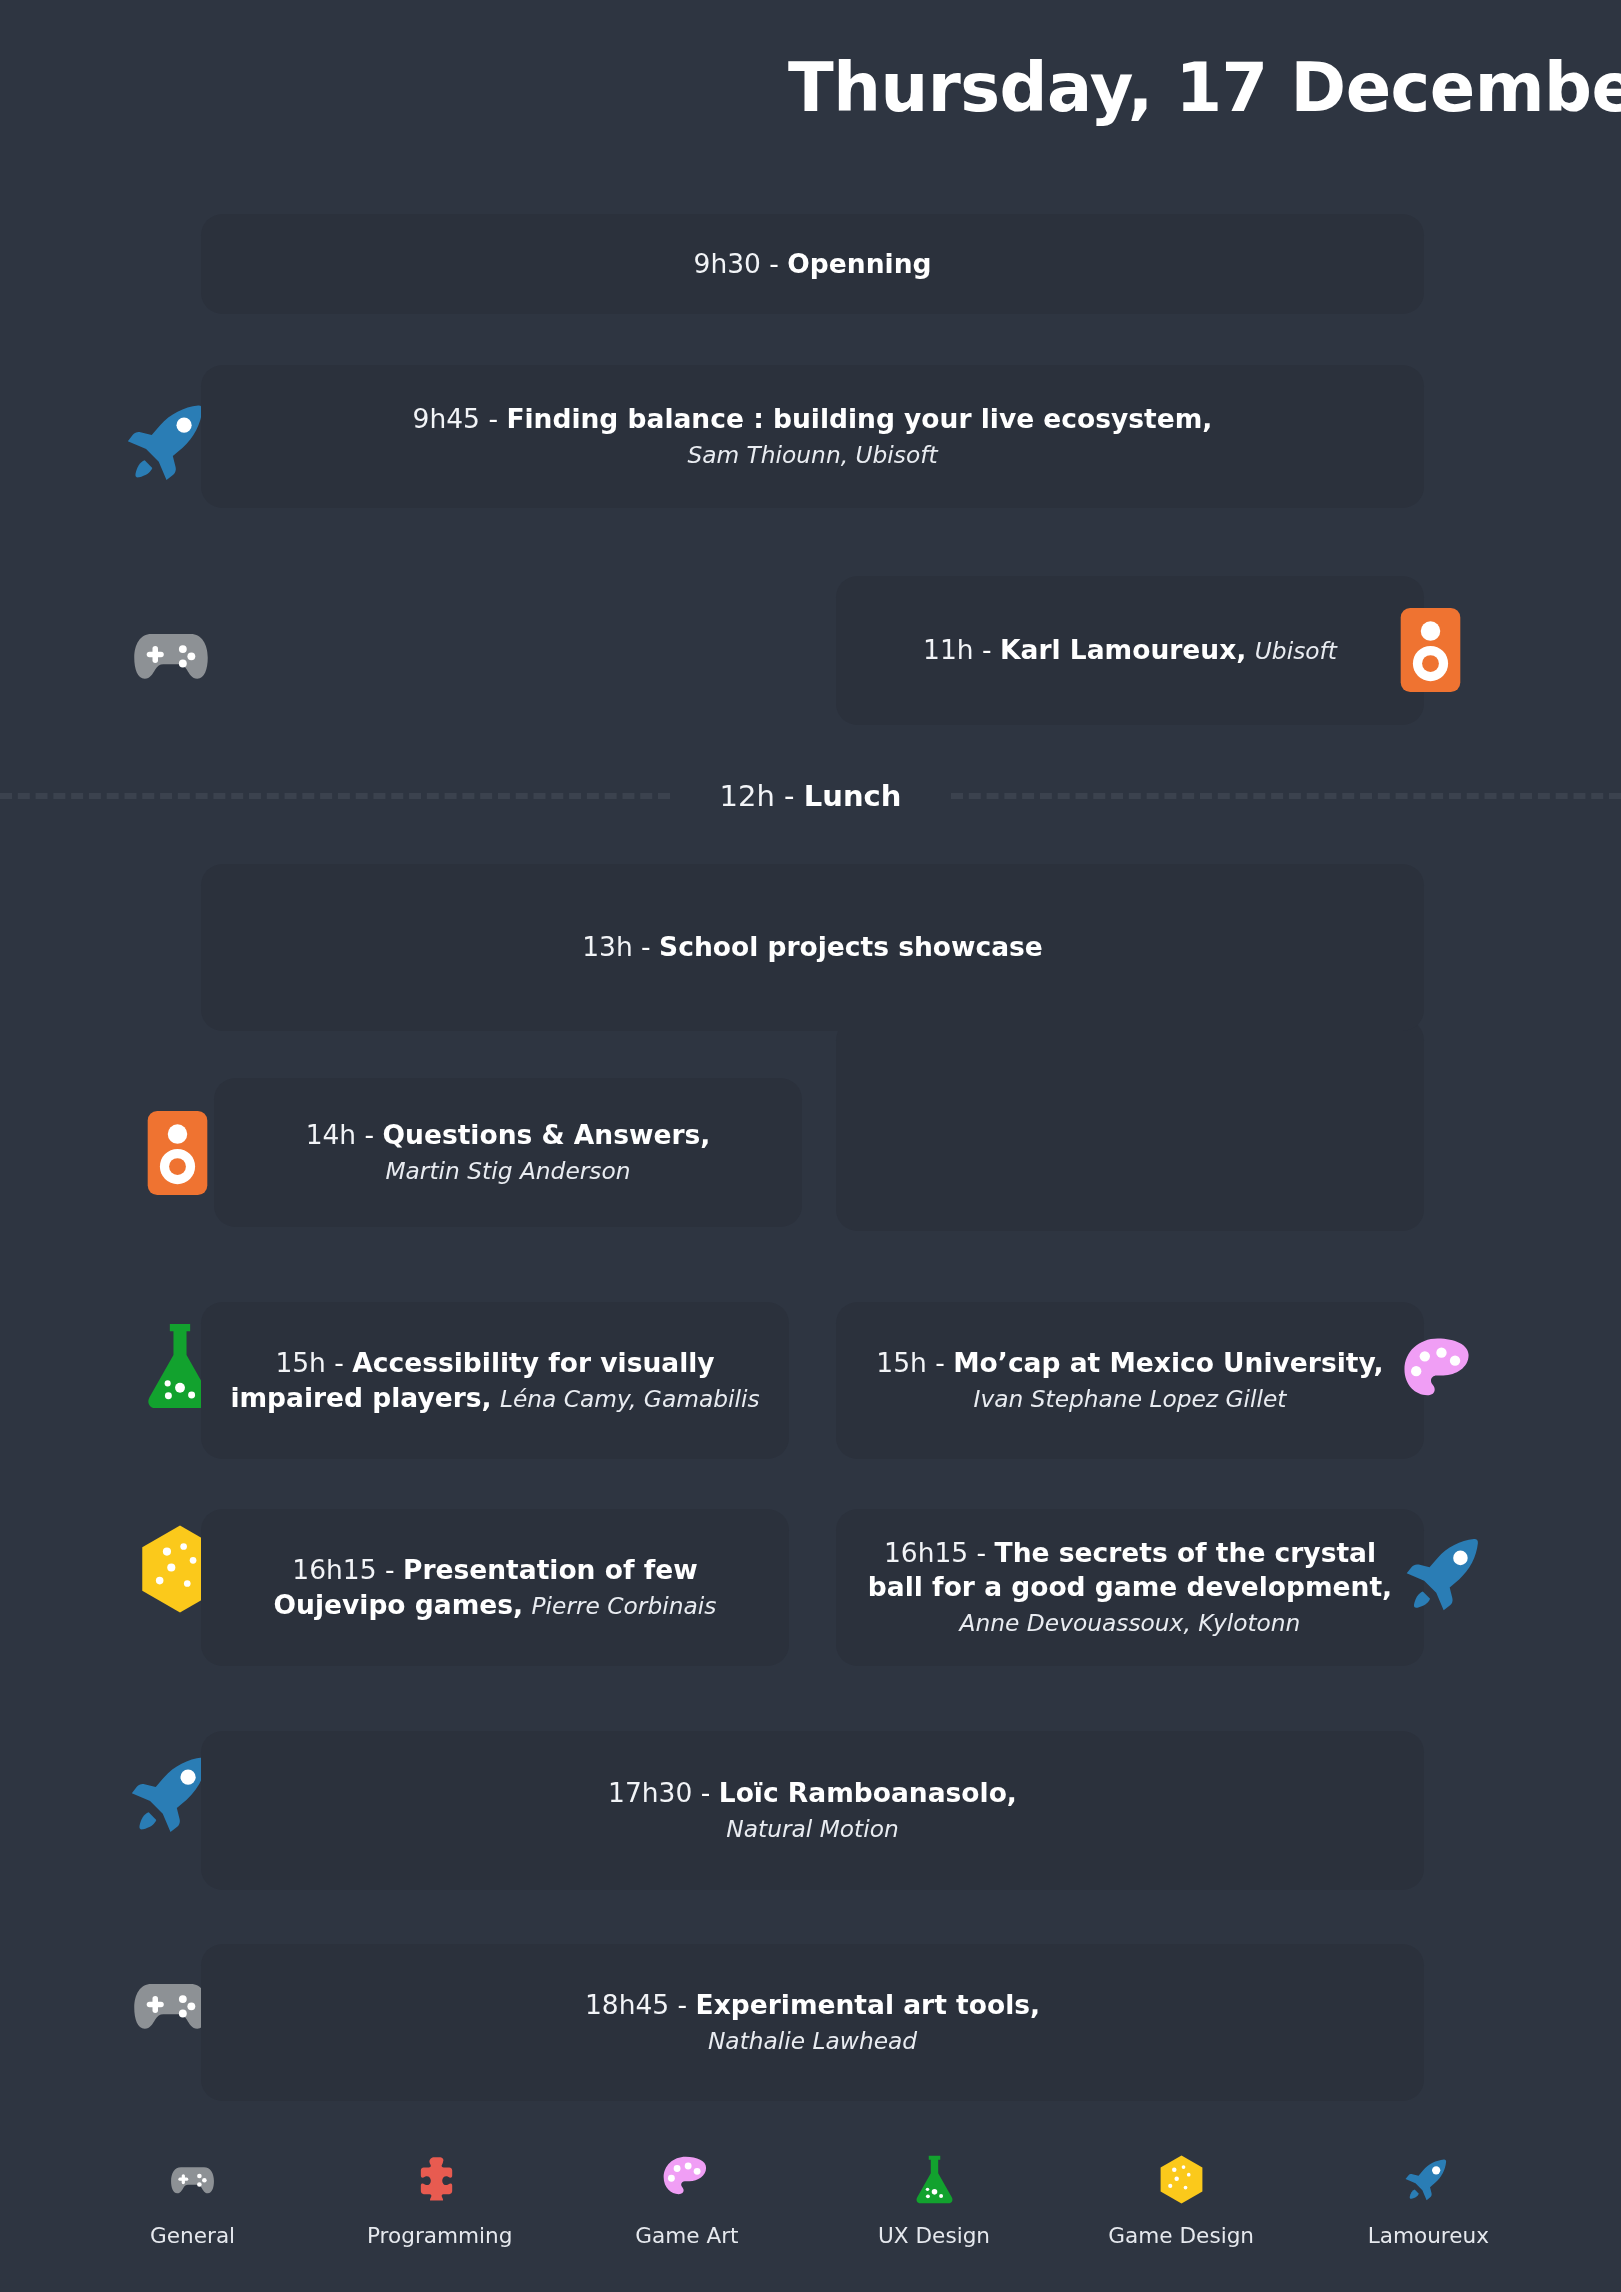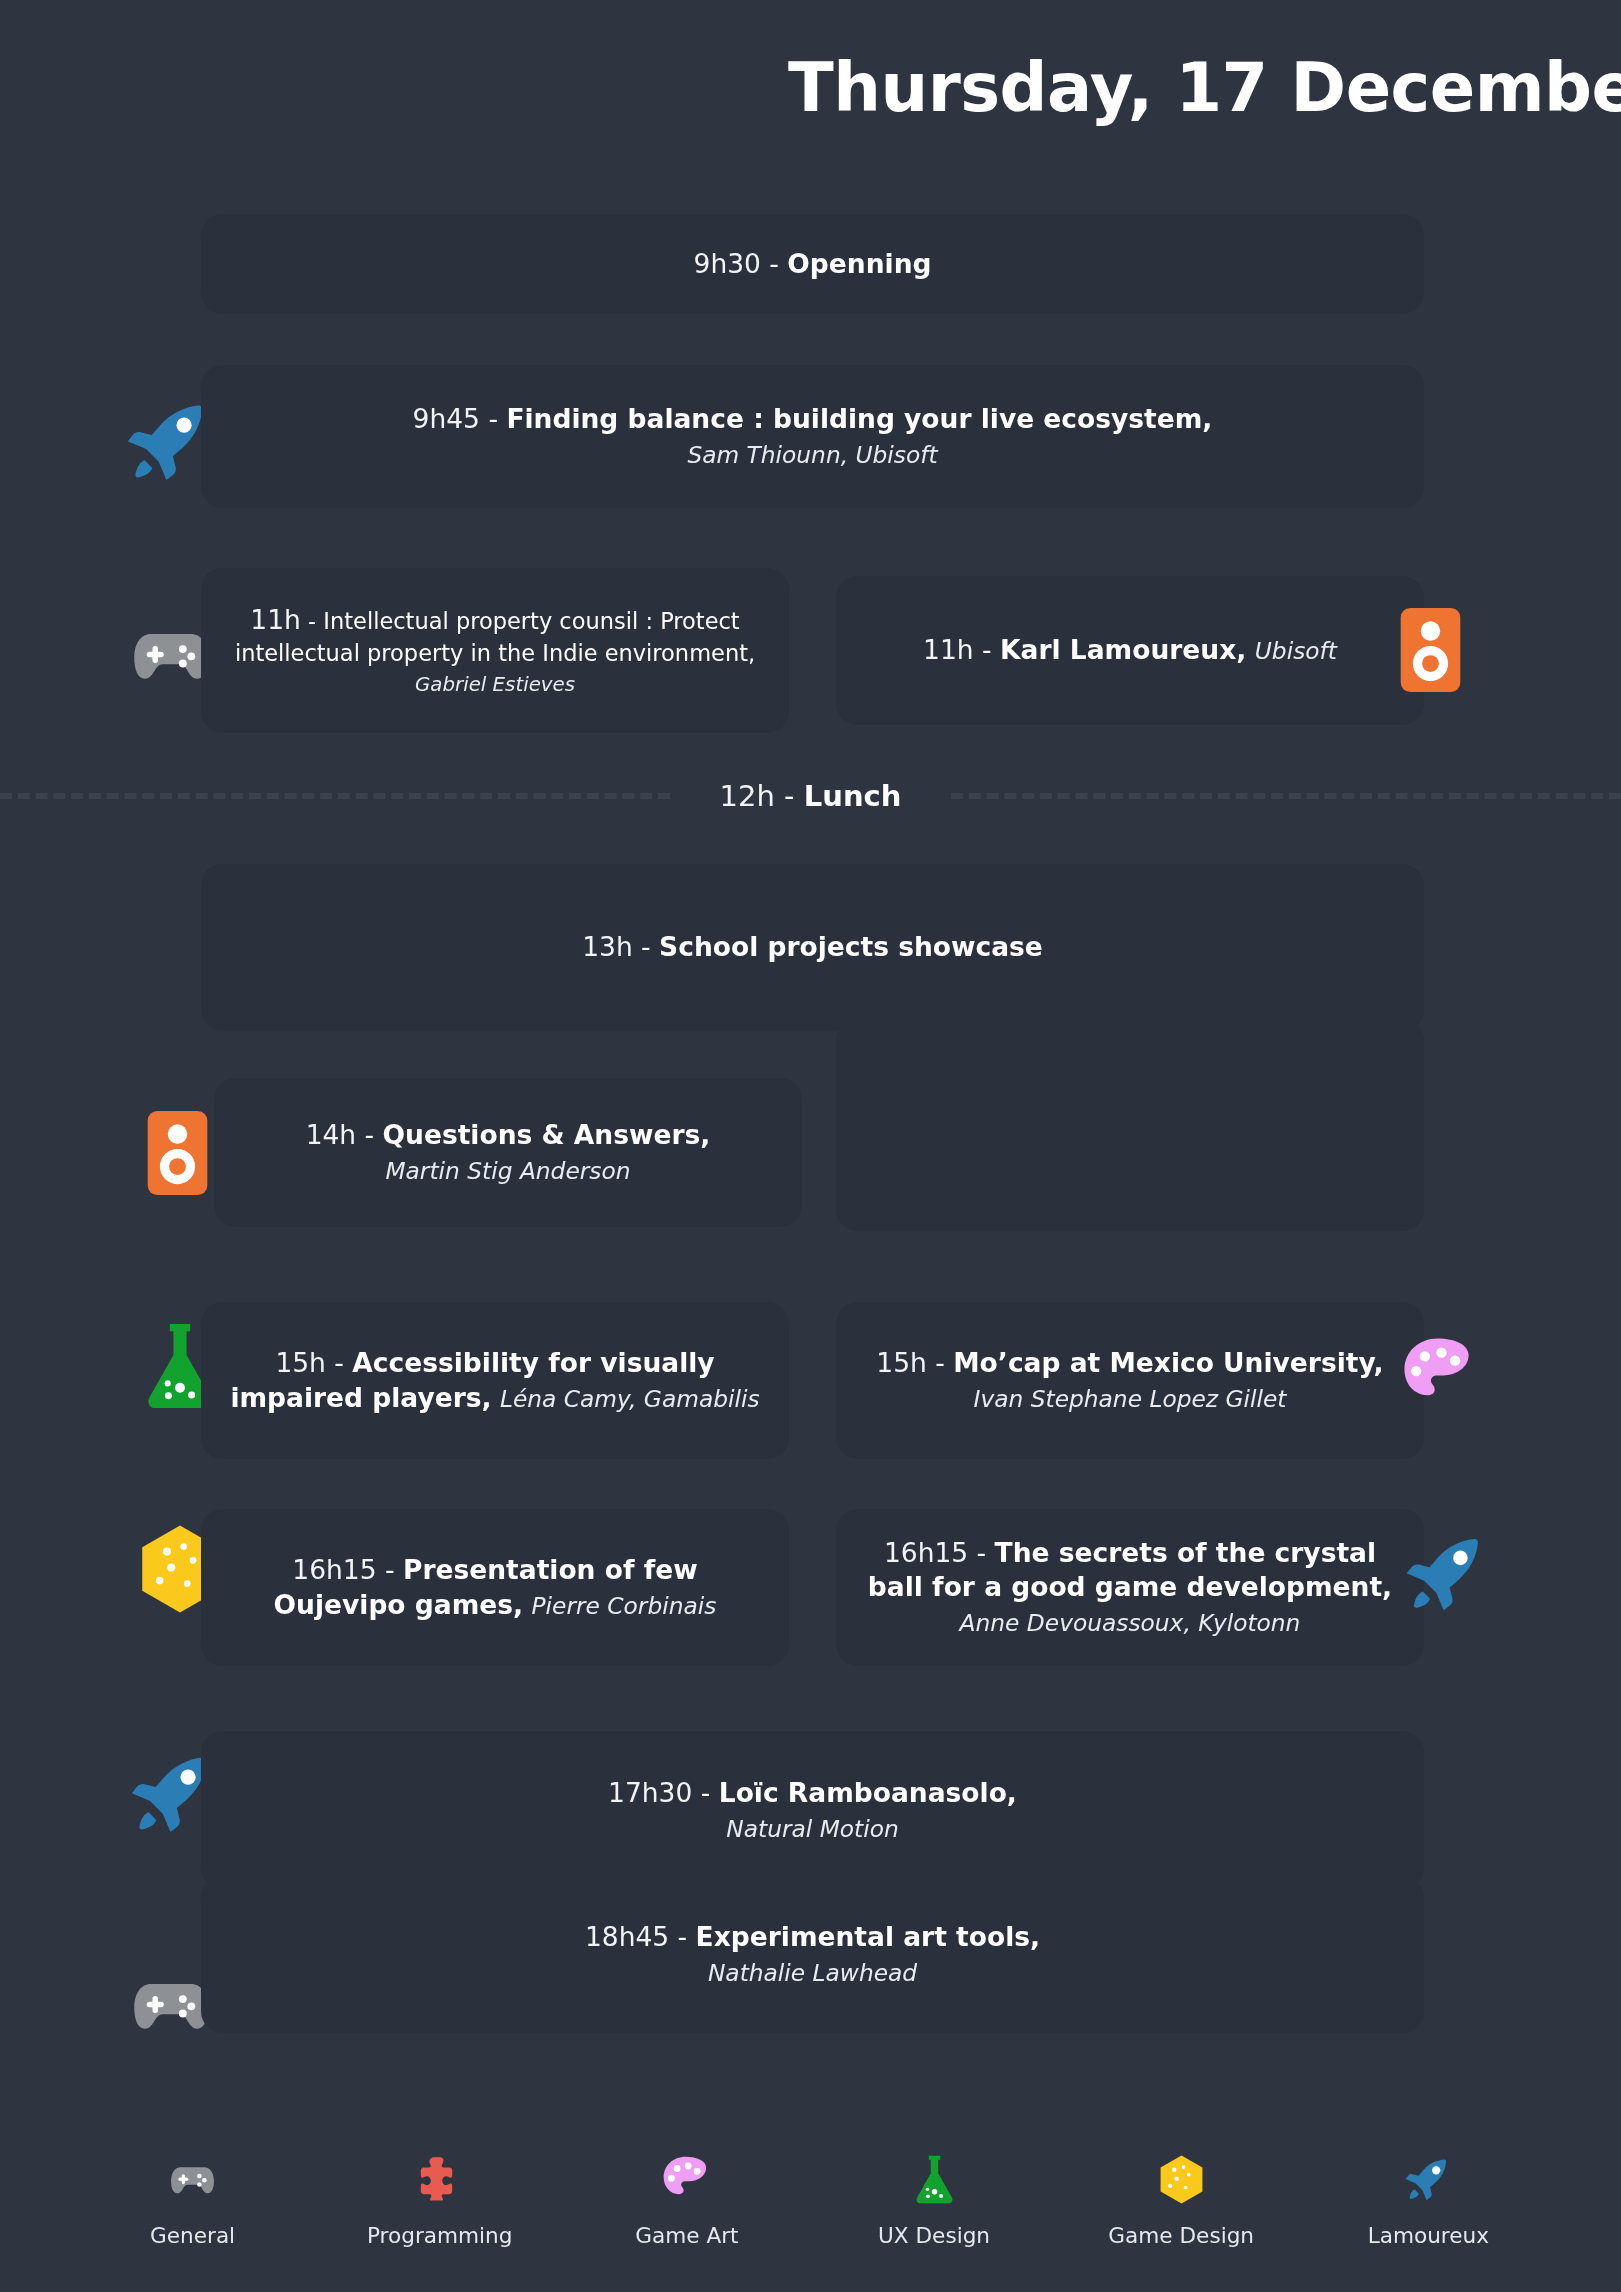--- a/index.html
+++ b/index.html
@@ -111,26 +111,20 @@
   </div>
 
   <svg class="icon" style="left:129px; top:613px;" width="84" height="84" viewBox="0 0 64 64">
     <path fill="#8d9195" d="M17 16C8.5 16 4 24 4 34c0 8.5 2.5 16 8 16 4 0 6-3.5 8-7 1.6-2.8 3.6-4 6-4h12c2.4 0 4.4 1.2 6 4 2 3.5 4 7 8 7 5.5 0 8-7.5 8-16 0-10-4.5-18-13-18z"></path>
     <rect fill="#ffffff" x="13.5" y="29.5" width="13" height="4.2" rx="2.1"></rect>
     <rect fill="#ffffff" x="17.9" y="25.1" width="4.2" height="13" rx="2.1"></rect>
     <circle fill="#ffffff" cx="41" cy="27.5" r="3"></circle>
     <circle fill="#ffffff" cx="47.5" cy="33" r="3"></circle>
     <circle fill="#ffffff" cx="41" cy="38.5" r="3"></circle>
   </svg>
-  <div class="card" style="left:201px; top:568px; width:588px; height:165px;">
-    <div class="card-text small">
-      <span class="t-time" style="font-size:1.18em;">11h</span><span class="t-sep"> - </span><span>Intellectual property counsil : Protect intellectual property in the Indie environment,</span>
-      <span class="t-person">Gabriel Estieves</span>
-    </div>
-  </div>
 
   <div class="card" style="left:836px; top:576px; width:588px; height:149px;">
     <div class="card-text">
       <span class="t-time">11h</span><span class="t-sep"> - </span><span class="t-title">Karl Lamoureux,</span>
       <span class="t-person">Ubisoft</span>
     </div>
   </div>
   <svg class="icon" style="left:1400px; top:608px;" width="61" height="84" viewBox="0 0 44 62">
     <rect fill="#ef7331" x="0" y="0" width="44" height="62" rx="7"></rect>
     <circle fill="#ffffff" cx="22" cy="17" r="7.2"></circle>
@@ -236,21 +230,21 @@
   </div>
 
   <svg class="icon" style="left:129px; top:1963px;" width="84" height="84" viewBox="0 0 64 64">
     <path fill="#8d9195" d="M17 16C8.5 16 4 24 4 34c0 8.5 2.5 16 8 16 4 0 6-3.5 8-7 1.6-2.8 3.6-4 6-4h12c2.4 0 4.4 1.2 6 4 2 3.5 4 7 8 7 5.5 0 8-7.5 8-16 0-10-4.5-18-13-18z"></path>
     <rect fill="#ffffff" x="13.5" y="29.5" width="13" height="4.2" rx="2.1"></rect>
     <rect fill="#ffffff" x="17.9" y="25.1" width="4.2" height="13" rx="2.1"></rect>
     <circle fill="#ffffff" cx="41" cy="27.5" r="3"></circle>
     <circle fill="#ffffff" cx="47.5" cy="33" r="3"></circle>
     <circle fill="#ffffff" cx="41" cy="38.5" r="3"></circle>
   </svg>
-  <div class="card" style="left:201px; top:1876px; width:1223px; height:157px;">
+  <div class="card" style="left:201px; top:1944px; width:1223px; height:157px;">
     <div class="card-text">
       <span class="t-time">18h45</span><span class="t-sep"> - </span><span class="t-title">Experimental art tools,</span><br>
       <span class="t-person">Nathalie Lawhead</span>
     </div>
   </div>
 
   <div class="legend">
 
     <div class="legend-item">
       <div class="legend-icon">

